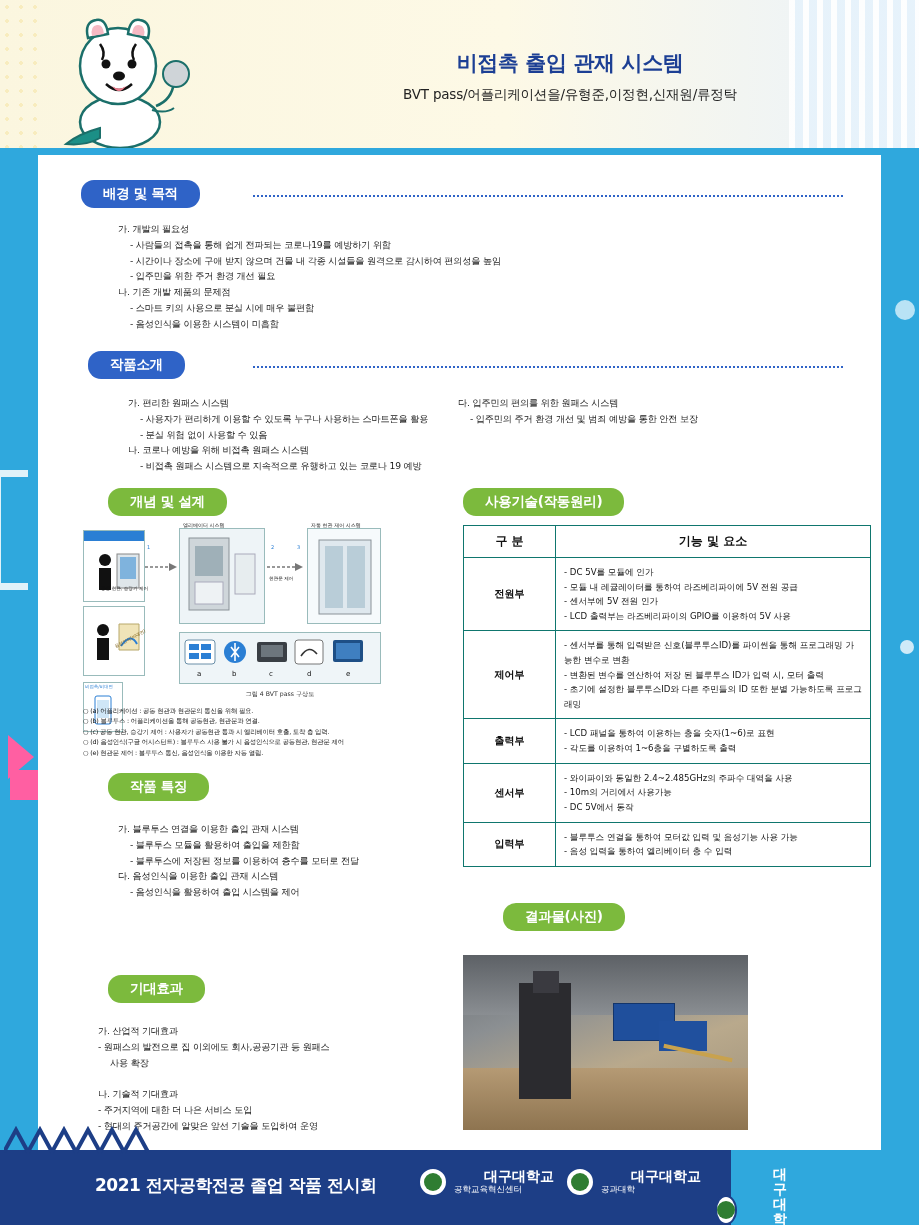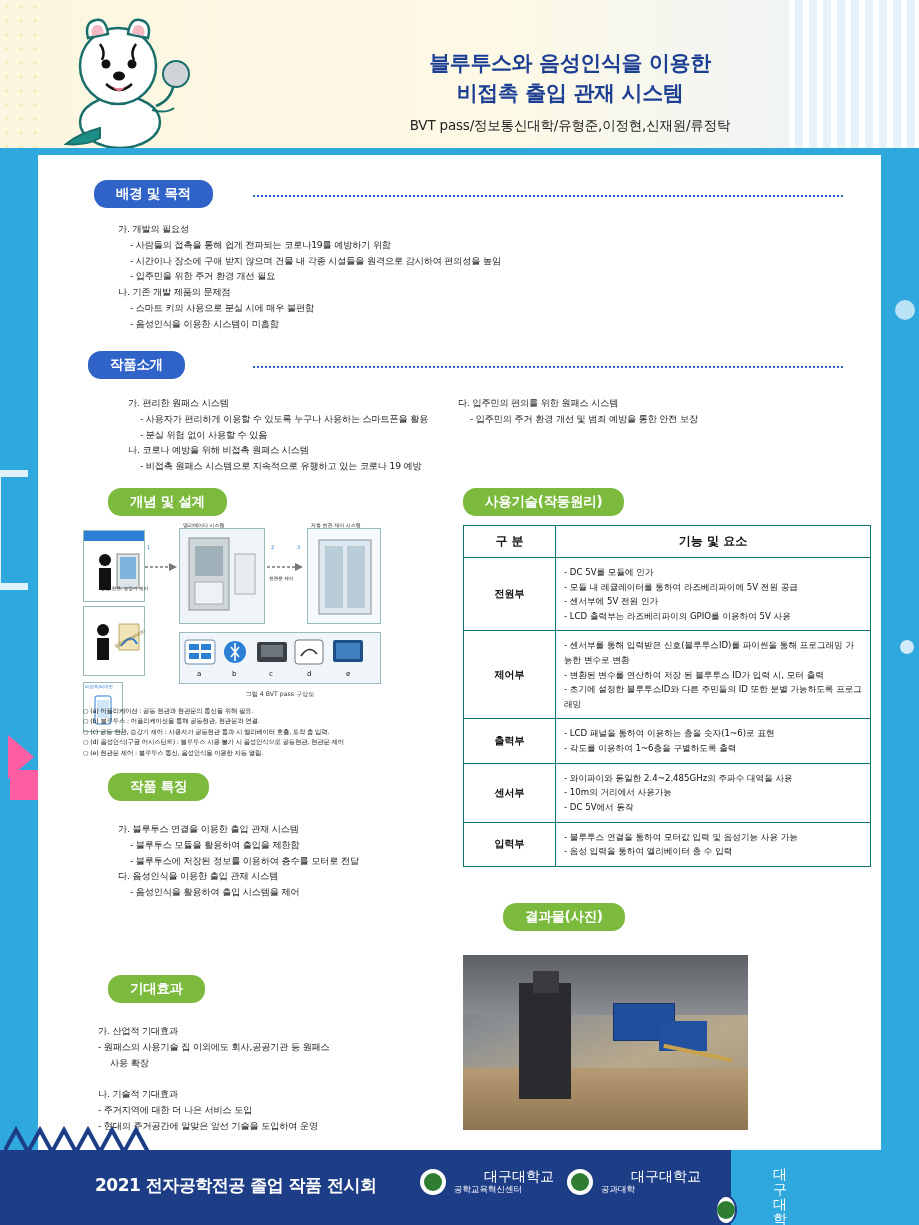--- a/index.html
+++ b/index.html
@@ -134,21 +134,21 @@
   #footer .ftxt {
     position:absolute; left:95px; top:24px; color:#fff; font-size:17px; font-weight:bold; letter-spacing:-0.5px;
   }
   .logo { position:absolute; top:17px; color:#fff; display:flex; align-items:center; gap:6px; }
   .logo .mark {
     width:30px; height:30px; border-radius:50%;
     background:#fff; border:2px solid #1d3e86;
     display:flex; align-items:center; justify-content:center;
   }
   .logo .mark .inner { width:18px; height:18px; border-radius:50%; background:#2f7d32; }
-  .logo .ltxt .l1 { font-size:14px; font-weight:normal; line-height:1.08;padding-left:30px; }
+  .logo .ltxt .l1 { font-size:14px; font-weight:bold; line-height:1.08;padding-left:30px; }
   .logo .ltxt .l2 { font-size:8.5px; line-height:1.2; }
 </style>
 </head>
 <body>
 
 <div id="poster">
 
   <div class="deco lines-left"></div>
   <div class="deco pink-tri"></div>
   <div class="deco pink-sq"></div>
@@ -173,29 +173,28 @@
       <circle cx="84" cy="54" r="4.5" fill="#111"></circle>
       <ellipse cx="71" cy="66" rx="6" ry="4.5" fill="#111"></ellipse>
       <path d="M58 74 q13 12 26 0" stroke="#111" stroke-width="2.5" fill="none"></path>
       <path d="M64 76 q7 10 14 0 q-7 5 -14 0" fill="#ef7d8e"></path>
       <path d="M108 96 q16 -6 18 -24" stroke="#1b6f6a" stroke-width="2.5" fill="none"></path>
       <circle cx="128" cy="64" r="13" fill="#cfd4d8" stroke="#1b6f6a" stroke-width="2"></circle>
       <path d="M104 100 q14 4 22 -2" stroke="#1b6f6a" stroke-width="2" fill="none"></path>
     </svg>
 
     <div id="title-block">
-      <div class="t1">블루투스와 음성인식을 이용한</div>
       <div class="t2">비접촉 출입 관재 시스템</div>
-      <div class="sub">BVT pass/정보통신대학/유형준,이정현,신재원/류정탁</div>
+      <div class="sub">BVT pass/어플리케이션을/유형준,이정현,신재원/류정탁</div>
     </div>
   </div>
 
   <div id="card">
 
-    <div class="sec-head" style="left:56px; top:25px;">
+    <div class="sec-head" style="left:43px; top:25px;">
       <span class="pill blue">배경 및 목적</span>
     </div>
     <div class="dotline" style="left:215px; top:40px; width:590px;"></div>
 
     <div class="body-text" id="bg-lines" style="position:absolute; left:80px; top:66px; width:700px;">
         <div class="lv1">가. 개발의 필요성</div>
         <div class="lv2">- 사람들의 접촉을 통해 쉽게 전파되는 코로나19를 예방하기 위함</div>
         <div class="lv2">- 시간이나 장소에 구애 받지 않으며 건물 내 각종 시설들을 원격으로 감시하여 편의성을 높임</div>
         <div class="lv2">- 입주민을 위한 주거 환경 개선 필요</div>
         <div class="lv1">나. 기존 개발 제품의 문제점</div>
@@ -326,21 +325,21 @@
         <div class="lv2">- 블루투스에 저장된 정보를 이용하여 층수를 모터로 전달</div>
         <div class="lv1">다. 음성인식을 이용한 출입 관재 시스템</div>
         <div class="lv2">- 음성인식을 활용하여 출입 시스템을 제어</div>
       </div>
 
     <div class="sec-head" style="left:70px; top:820px;">
       <span class="pill green">기대효과</span>
     </div>
     <div class="body-text" id="eff-lines" style="position:absolute; left:60px; top:868px; width:340px;">
         <div class="lv1">가. 산업적 기대효과</div>
-        <div class="lv1">- 원패스의 사용기술 집 이외에도 회사,공공기관 등 원패스</div>
+        <div class="lv1">- 원패스의 발전으로 집 이외에도 회사,공공기관 등 원패스</div>
         <div class="lv2">사용 확장</div>
         <div class="lv1">&nbsp;</div>
         <div class="lv1">나. 기술적 기대효과</div>
         <div class="lv1">- 주거지역에 대한 더 나은 서비스 도입</div>
         <div class="lv1">- 현대의 주거공간에 알맞은 앞선 기술을 도입하여 운영</div>
         <div class="lv1">&nbsp;</div>
         <div class="lv1">다. 경제적 기대효과</div>
         <div class="lv1">- 더 나은 서비스를 통하여 다수의 가구에 원패스 도입</div>
       </div>
 

